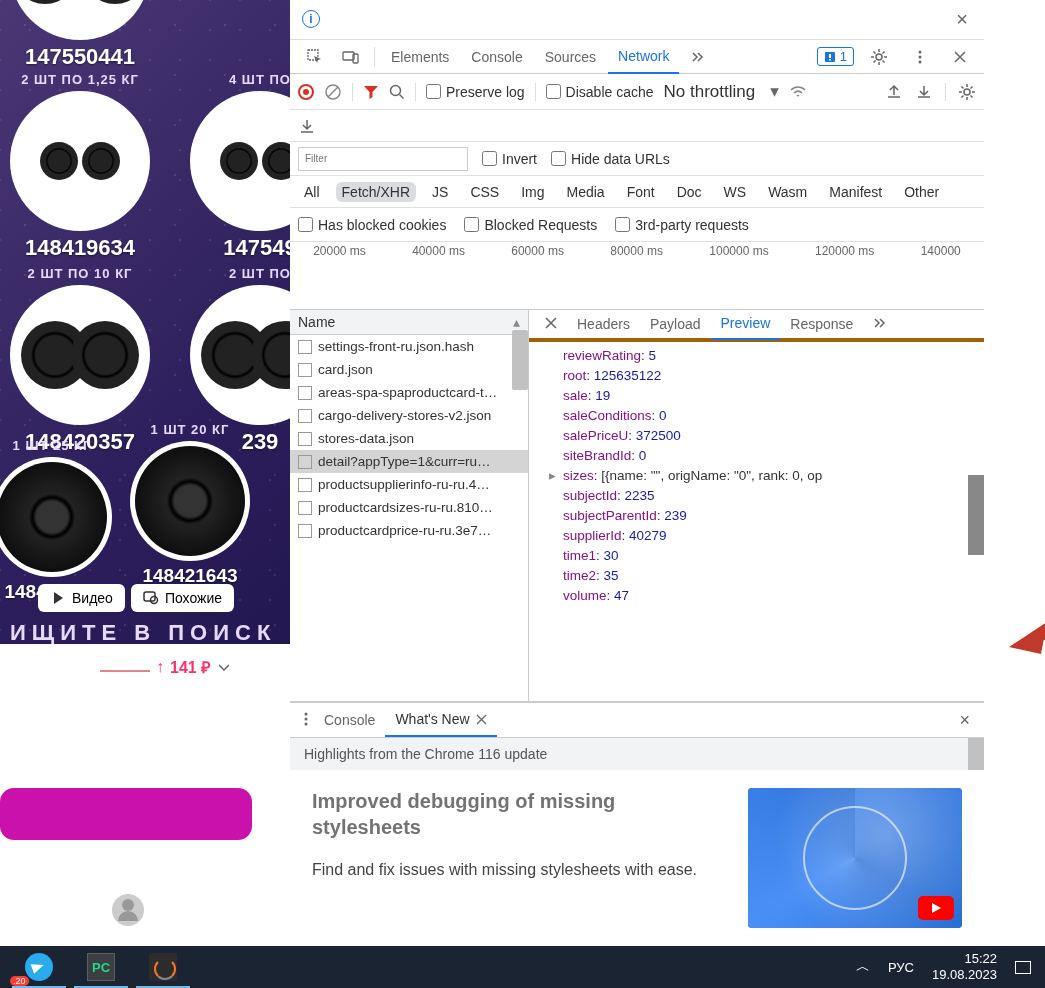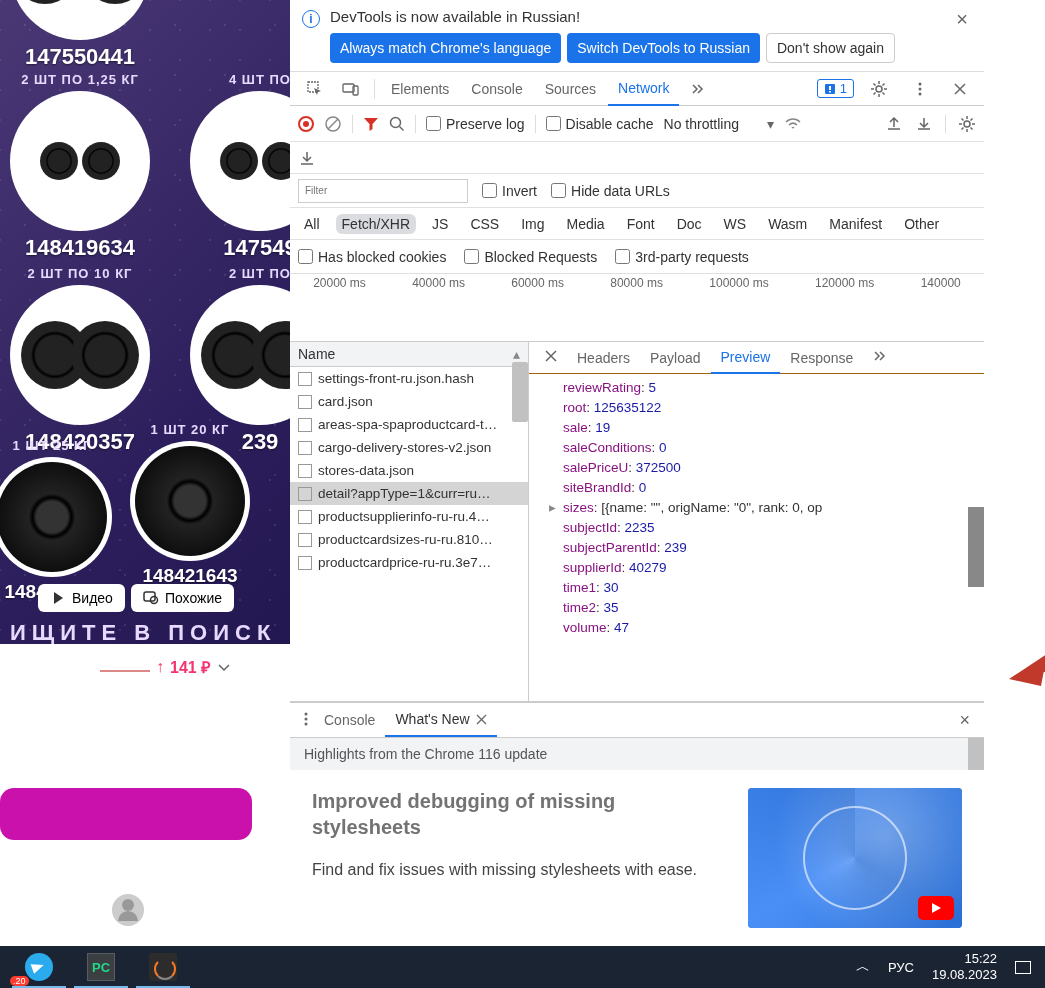--- a/index.html
+++ b/index.html
@@ -42,21 +42,21 @@
 .tab.active{color:#1a73e8;border-bottom:2px solid #1a73e8}
 .tabbar-right{margin-left:auto;display:flex;align-items:center;gap:8px}
 .issue-badge{border:1px solid #1a73e8;border-radius:3px;padding:1px 6px;color:#1a73e8;font-size:13px;display:flex;align-items:center;gap:4px}
 
 .net-toolbar{display:flex;align-items:center;padding:4px 8px;border-bottom:1px solid #e0e0e0;gap:10px;height:36px;flex-wrap:wrap}
 .net-toolbar2{display:flex;align-items:center;padding:4px 8px;border-bottom:1px solid #e0e0e0;height:32px}
 .rec-btn{width:16px;height:16px;border:2px solid #d93025;border-radius:50%;position:relative}
 .rec-btn::after{content:"";position:absolute;inset:3px;background:#d93025;border-radius:50%}
 .chk{display:flex;align-items:center;gap:5px;font-size:14px;color:#333}
 .chk input{width:15px;height:15px}
-.throttle{display:flex;align-items:center;gap:16px;font-size:14px}
+.throttle{display:flex;align-items:center;gap:3px;font-size:17px}
 .toolbar-right{margin-left:auto;display:flex;gap:12px;color:#555}
 
 .filter-row{display:flex;align-items:center;padding:4px 8px;gap:14px;border-bottom:1px solid #e0e0e0;height:34px}
 .filter-input{width:170px;height:24px;border:1px solid #ccc;padding:0 6px;font-size:10px}
 .type-row{display:flex;align-items:center;padding:4px 8px;gap:10px;border-bottom:1px solid #e0e0e0;height:32px;font-size:14px}
 .type-item{padding:2px 6px;border-radius:6px}
 .type-item.active{background:#dadce0}
 .block-row{display:flex;align-items:center;padding:4px 8px;gap:18px;border-bottom:1px solid #e0e0e0;height:34px}
 
 .timeline{height:68px;border-bottom:1px solid #ccc;position:relative;background:#fff}
@@ -65,21 +65,21 @@
 .split{display:flex;flex:1;min-height:0;border-bottom:1px solid #ccc}
 .req-col{width:239px;border-right:1px solid #ccc;display:flex;flex-direction:column;position:relative}
 .req-header{padding:4px 8px;border-bottom:1px solid #ccc;font-size:14px;background:#f1f3f4;display:flex;justify-content:space-between;align-items:center}
 .req-list{overflow-y:auto;flex:1}
 .req-item{display:flex;align-items:center;gap:6px;padding:4px 8px;font-size:13.5px;color:#333;white-space:nowrap;overflow:hidden;text-overflow:ellipsis;border-bottom:0}
 .req-item.sel{background:#d4d4d4}
 .req-ic{width:14px;height:14px;border:1px solid #999;flex-shrink:0}
 .scrollbar-v{position:absolute;right:0;top:20px;width:16px;height:60px;background:#c1c1c1;border-radius:2px}
 
 .detail-col{flex:1;display:flex;flex-direction:column;position:relative}
-.detail-tabs{display:flex;align-items:center;border-bottom:1px solid #a16207;height:32px;padding:0 6px;gap:0}
+.detail-tabs{display:flex;align-items:center;border-bottom:4px solid #a16207;height:32px;padding:0 6px;gap:0}
 .detail-tabs .dx{padding:0 8px;color:#666}
 .dtab{padding:0 10px;font-size:14px;color:#666;height:32px;display:flex;align-items:center}
 .dtab.active{color:#1a73e8;border-bottom:2px solid #1a73e8}
 .json-body{flex:1;overflow:auto;font-family:Menlo,Consolas,monospace;font-size:13.5px;padding:4px 0 4px 34px;line-height:20px;position:relative}
 .json-line{white-space:pre}
 .jk{color:#881280}
 .jn{color:#1a1aa6}
 .jt{color:#333}
 .tri{position:absolute;left:20px;color:#888}
 .arrow-annot{position:absolute;left:480px;top:262px;pointer-events:none}
@@ -205,28 +205,20 @@
         <path d="M3 6l5 5 5-5" fill="none" stroke="#666" stroke-width="1.5"></path>
       </svg>
   </div>
   <button class="buy-btn"></button>
   <div class="avatar-ic"></div>
 </div>
 
 <div class="devtools">
   <div class="infobar">
     <div class="info-icon">i</div>
-    <div style="flex:1">
-      <div class="infobar-text">DevTools is now available in Russian!</div>
-      <div class="infobar-btns">
-        <button class="btn-blue">Always match Chrome's language</button>
-        <button class="btn-blue">Switch DevTools to Russian</button>
-        <button class="btn-white">Don't show again</button>
-      </div>
-    </div>
     <div class="infobar-close">×</div>
   </div>
 
   <div class="tabbar">
     <div class="ic">
         <svg class="ic18" viewBox="0 0 18 18">
           <rect x="2" y="2" width="10" height="10" fill="none" stroke="#666" stroke-width="1.3" stroke-dasharray="2 1"></rect>
           <path d="M8 8l7 3-3 1-1 3z" fill="#666"></path>
         </svg>
       </div>

